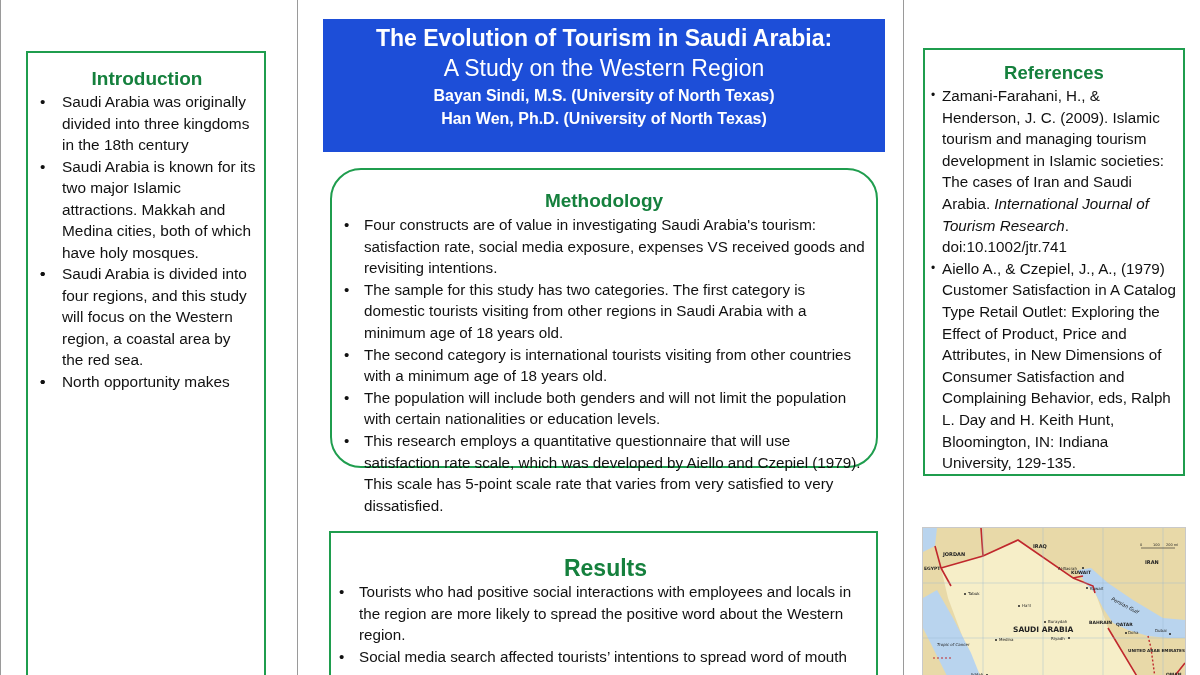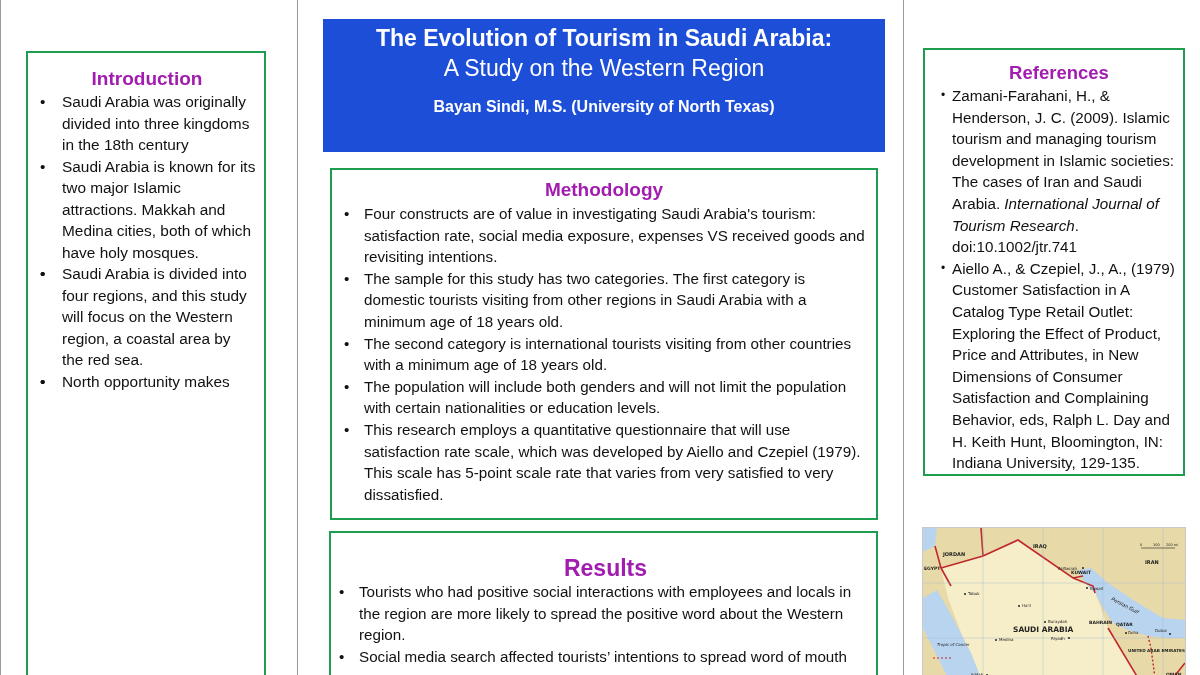--- a/index.html
+++ b/index.html
@@ -25,21 +25,21 @@
   .box {
     position: absolute;
     box-sizing: border-box;
     border: 2px solid #1f9d4e;
     background: #ffffff;
   }
   .box h2 {
     margin: 0;
     text-align: center;
     font-weight: bold;
-    color: #a21caf;
+    color: #15803d;
   }
   .box ul {
     margin: 0;
     padding: 0;
     list-style: none;
   }
   .box li {
     position: relative;
   }
   .box li .bullet {
@@ -67,26 +67,27 @@
     left: 323px; top: 19px; width: 562px; height: 133px;
     background: #1d4ed8;
     color: #ffffff;
     text-align: center;
     box-sizing: border-box;
     padding-top: 4px;
   }
   #title-banner .t1 { font-size: 23px; font-weight: bold; line-height: 30px; }
   #title-banner .t2 { font-size: 23px; font-weight: normal; line-height: 30px; }
   #title-banner .au { font-size: 16px; font-weight: bold; line-height: 23px; }
-  #title-banner .au1 { margin-top: 12px; }
+  #title-banner .au1 { margin-top: 1px; }
 
   
   #method {
-    left: 330px; top: 168px; width: 548px; height: 352px;
-    padding: 7px 10px 0 10px;
+    left: 330px; top: 168px; width: 548px; height: 300px;
+    padding: 18px 10px 0 10px;
+    border-radius: 31px;
   }
   #method h2 { font-size: 19px; line-height: 26px; }
   #method li {
     font-size: 15.2px;
     line-height: 21.6px;
     padding-left: 22px;
   }
   #method li .bullet { left: 2px; }
 
   
@@ -98,21 +99,21 @@
   #results li {
     font-size: 15.2px;
     line-height: 21.6px;
     padding-left: 20px;
   }
   #results li .bullet { left: 0px; }
 
   
   #refs {
     left: 923px; top: 48px; width: 262px; height: 428px;
-    padding: 11px 6px 0 16px;
+    padding: 11px 6px 0 6px;
   }
   #refs h2 { font-size: 18.5px; line-height: 24px; }
   #refs li {
     font-size: 15.2px;
     line-height: 21.6px;
     padding-left: 11px;
   }
   #refs li .bullet { left: 0px; font-size: 12px; }
   #refs li em { font-style: italic; }
 
@@ -146,20 +147,21 @@
     <li><span class="bullet">•</span><span>Saudi Arabia is divided into four regions, and this study will focus on the Western region, a coastal area by the red sea.</span></li>
     <li><span class="bullet">•</span></li>
     <li><span class="bullet">•</span><span>North opportunity makes</span></li>
   </ul>
 </section>
 
 <header id="title-banner">
   <div class="t1">The Evolution of Tourism in Saudi Arabia:</div>
   <div class="t2">A Study on the Western Region</div>
   <div class="au au1">Bayan Sindi, M.S. (University of North Texas)</div>
+  <div class="au">Han Wen, Ph.D. (University of North Texas)</div>
 </header>
 
 <section id="method" class="box">
   <h2>Methodology</h2>
   <ul>
     <li><span class="bullet">•</span><span>Four constructs are of value in investigating Saudi Arabia's tourism: satisfaction rate, social media exposure, expenses VS received goods and revisiting intentions.</span></li>
     <li><span class="bullet">•</span><span>The sample for this study has two categories. The first category is domestic tourists visiting from other regions in Saudi Arabia with a minimum age of 18 years old.</span></li>
     <li><span class="bullet">•</span><span>The second category is international tourists visiting from other countries with a minimum age of 18 years old.</span></li>
     <li><span class="bullet">•</span><span>The population will include both genders and will not limit the population with certain nationalities or education levels.</span></li>
     <li><span class="bullet">•</span><span>This research employs a quantitative questionnaire that will use satisfaction rate scale, which was developed by Aiello and Czepiel (1979). This scale has 5-point scale rate that varies from very satisfied to very dissatisfied.</span></li>

